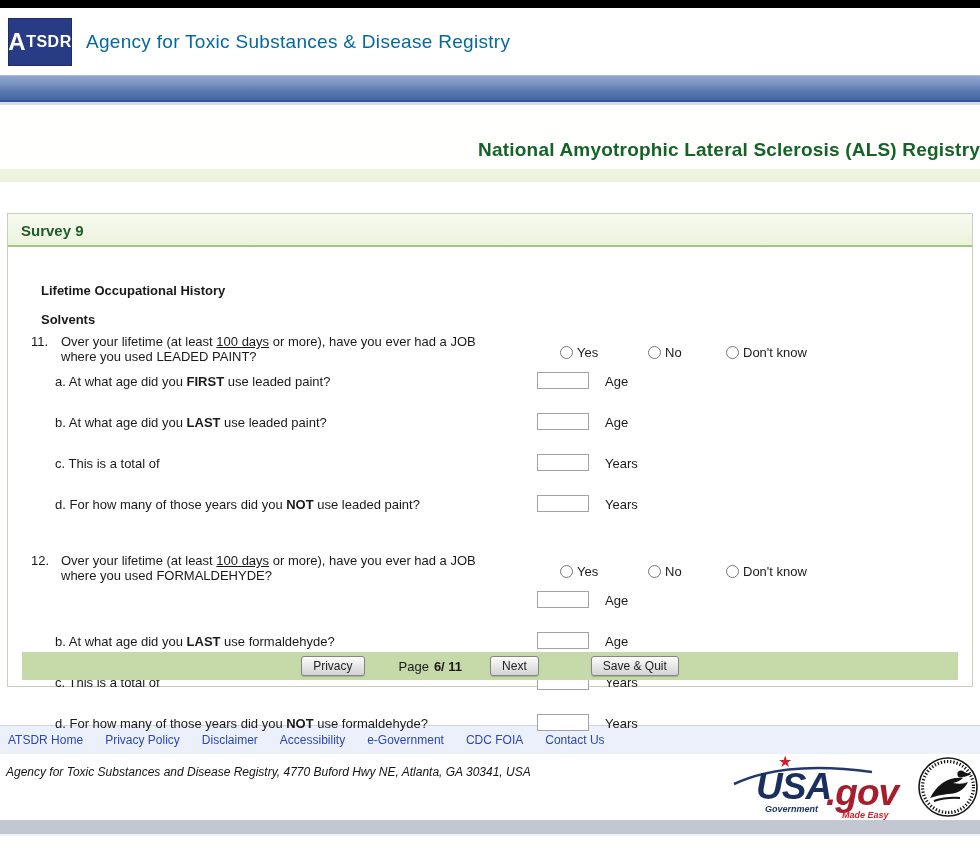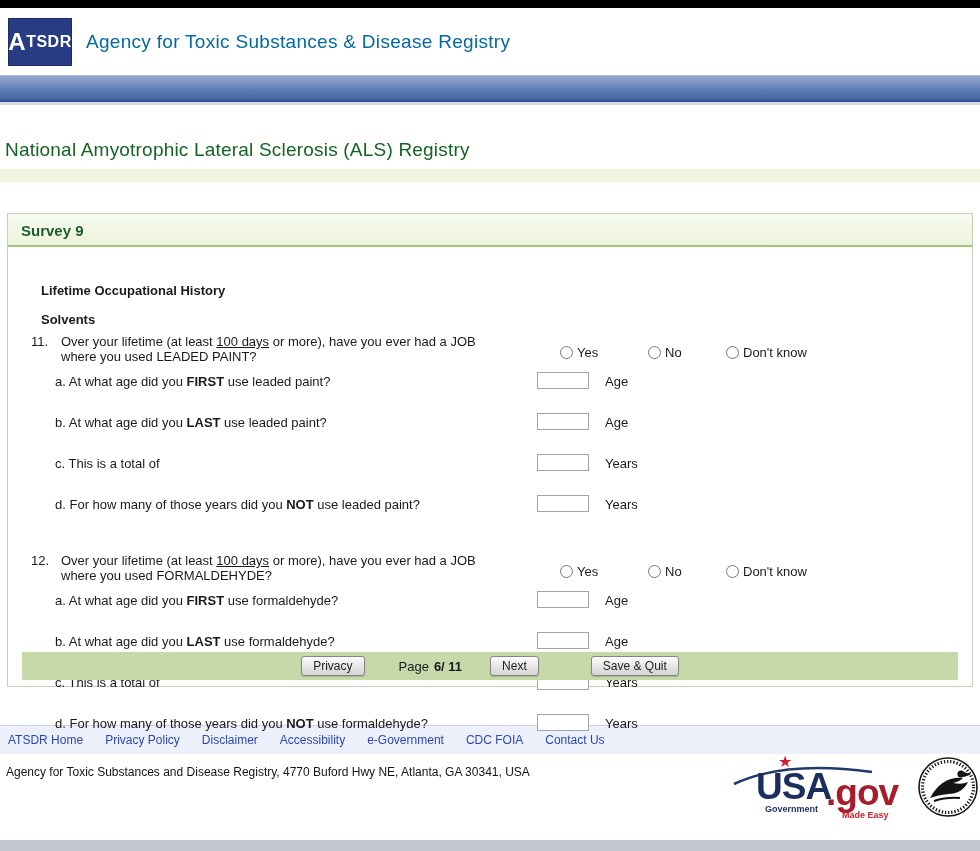--- a/index.html
+++ b/index.html
@@ -13,21 +13,21 @@
                 font-weight:bold; letter-spacing:.5px; border:1px solid #1d2c63; cursor:pointer; }
   .atsdr-logo .big { font-size:24px; }
   .atsdr-logo .rest { font-size:16px; }
   .agency-name { margin-left:14px; font-size:19px; color:#0369a1; letter-spacing:.3px; }
   .blue-bar { height:27px; background:linear-gradient(180deg,#93a8ce 0%,#7b94c3 30%,#5b7bb3 60%,#44659f 100%);
               border-top:1px solid #a9b9d8; border-bottom:2px solid #33539a; }
   .blue-bar-under { height:3px; background:#d7dbe3; }
 
   
   .title-area { height:64px; background:#fffffd; }
-  .page-title { font-size:19px; font-weight:normal; color:#156327; padding:34px 0 0 5px; letter-spacing:.2px; }
+  .page-title { font-size:19px; font-weight:bold; color:#156327; padding:34px 0 0 5px; letter-spacing:.2px;text-align:right; }
   .green-strip { height:13px; background:#eff4e0; }
   .spacer-a { height:31px; background:#fff; }
 
   
   .survey-box { position:relative; margin:0 7px; height:474px; background:#fff; border:1px solid #c9cfbc; }
   .survey-header { background:linear-gradient(180deg,#f7faf0,#ecf3dc); padding:8px 23px 6px 13px;
                    font-size:15px; font-weight:bold; color:#1d5c2b; }
   .survey-divider { height:2px; background:#eef5e0; border-top:1px solid #a2c584; border-bottom:1px solid #a2c584; }
   .survey-content { padding:36px 20px 0 23px; position:relative; }
   .section-heading { font-size:13px; font-weight:bold; margin-left:10px; }
@@ -58,21 +58,21 @@
   .page-info { font-size:13px; margin:0 28px 0 34px; }
   .page-info b { margin-left:5px; }
   .btn-next { margin-right:52px; }
 
   .spacer-b { height:38px; background:#fff; }
 
   
   .footer-links { height:29px; background:#ecEFf9; background:#ecf0fa; border-top:1px solid #d2d4de;
                   display:flex; align-items:center; gap:22px; padding-left:8px; }
   .footer-links a { font-size:12px; color:#2b47b3; text-decoration:none; cursor:pointer; }
-  .footer-body { position:relative; height:86px; background:#fff; }
+  .footer-body { position:relative; height:66px; background:#fff;font-style:italic; }
   .addr { font-size:12px; color:#141414; padding-left:6px; }
   .addr.l1 { padding-top:11px; }
   .addr.l2 { padding-top:5px; }
 
   .usagov { position:absolute; right:64px; top:6px; width:182px; height:62px; cursor:pointer; }
   .usagov-swoosh { position:absolute; left:-4px; top:-2px; }
   .usa-text { position:absolute; left:22px; top:8px; font-size:37px; line-height:37px; font-weight:bold; color:#1b2f5e; letter-spacing:-1px; }
   .gov-text { position:absolute; left:92px; top:14px; font-size:37px; line-height:37px; font-weight:bold; color:#a81d2c; letter-spacing:-1px; }
   .usagov-star { position:absolute; left:44px; top:-8px; color:#cf2030; font-size:16px; }
   .gov-label { position:absolute; left:31px; top:44px; font-size:9px; font-weight:bold; color:#1b2f5e; }
@@ -173,21 +173,20 @@
               <input type="radio" name="q12" style="">
               <span>No</span>
             </label>
           <label class="radio">
               <input type="radio" name="q12" style="">
               <span>Don't know</span>
             </label>
         </div>
       </div>
       <div class="subq first">
-        <span><span>a.</span><span> At what age did you </span><b>FIRST</b><span> use formaldehyde?</span></span>
         <input class="num-input" style="">
         <span class="unit">Age</span>
       </div>
       <div class="subq">
         <span><span>b.</span><span> At what age did you </span><b>LAST</b><span> use formaldehyde?</span></span>
         <input class="num-input" style="">
         <span class="unit">Age</span>
       </div>
       <div class="subq">
         <span><span>c.</span><span> This is a total of</span><b></b><span></span></span>

